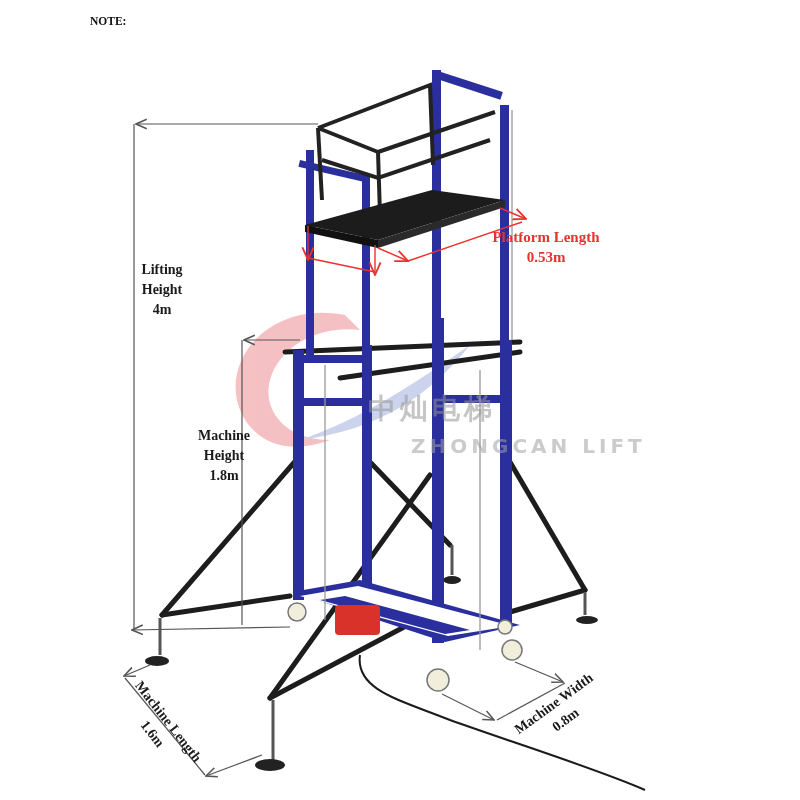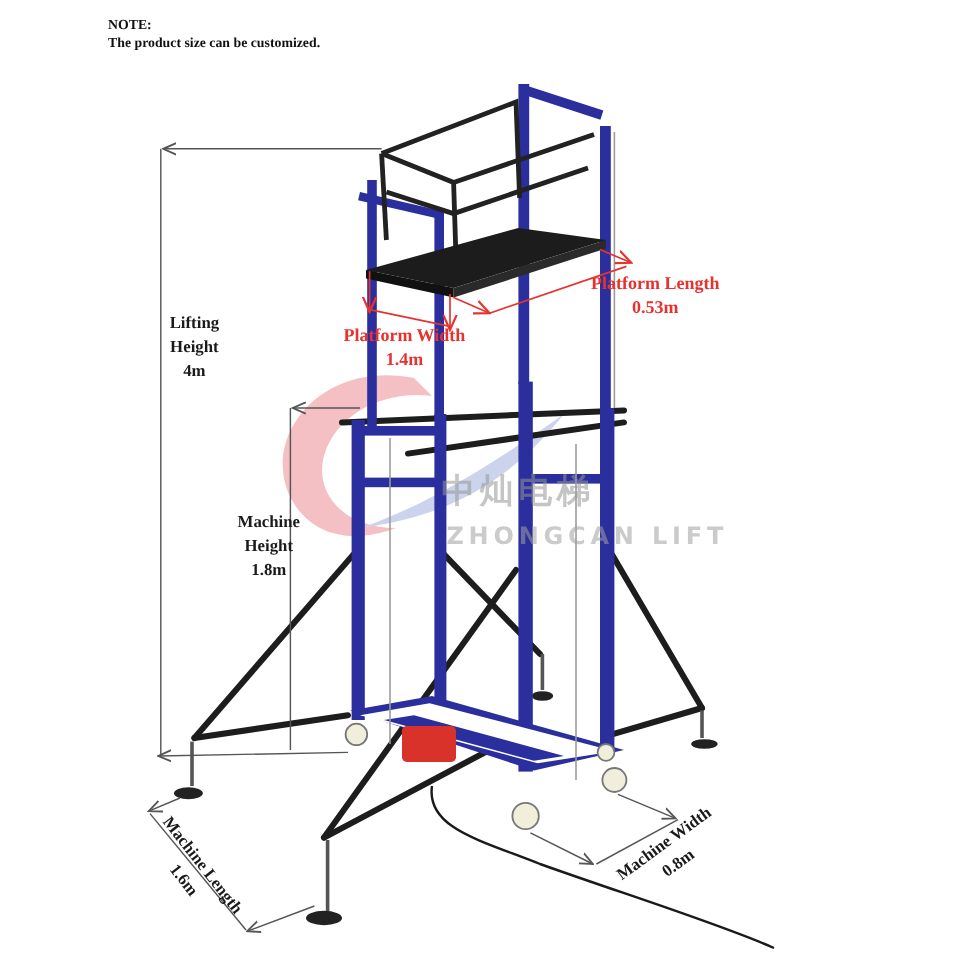--- a/index.html
+++ b/index.html
@@ -13,30 +13,29 @@
            line-height: 20px; font-family: "Liberation Serif", serif; white-space: nowrap; }
     .lbl.black { color: #1a1a1a; }
     .lbl.red { color: #e8322f; font-size: 15px; }
     .rot-len { transform-origin: center; transform: rotate(52deg); }
     .rot-wid { transform-origin: center; transform: rotate(-36deg); }
     .wm-cn { position: absolute; left: 368px; top: 390px; font-size: 28px; font-weight: bold;
              color: rgba(150,150,150,0.55); letter-spacing: 4px;
              font-family: "DejaVu Sans", sans-serif; }
     .wm-en { position: absolute; left: 372px; top: 434px; font-size: 20px; font-weight: bold;
              color: rgba(160,160,160,0.55); letter-spacing: 4px;
-             font-family: "DejaVu Sans", sans-serif; }
+             font-family: "DejaVu Sans", sans-serif; padding-left: 39px; }
   </style>
 </head>
 <body>
 
 <div class="stage">
 
   <div class="note">
     <div>NOTE:</div>
-    <div>The product size can be customized.</div>
   </div>
 
   <svg width="800" height="800" viewBox="0 0 800 800" style="position:absolute;left:0;top:0;">
     <defs>
       <marker id="arrowG" markerWidth="10" markerHeight="10" refX="9" refY="5" orient="auto">
         <path d="M0,1 L9,5 L0,9" fill="none" stroke="#555" stroke-width="1.3"></path>
       </marker>
       <marker id="arrowR" markerWidth="10" markerHeight="10" refX="9" refY="5" orient="auto">
         <path d="M0,1 L9,5 L0,9" fill="none" stroke="#e8322f" stroke-width="1.3"></path>
       </marker>
@@ -156,24 +155,20 @@
     <div>Height</div>
     <div>4m</div>
   </div>
 
   <div class="lbl black" style="left:193px; top:426px; width:62px;">
     <div>Machine</div>
     <div>Height</div>
     <div>1.8m</div>
   </div>
 
-  <div class="lbl red" style="left:278px; top:270px; width:118px;">
-    <div>Platform Width</div>
-    <div>1.4m</div>
-  </div>
 
   <div class="lbl red" style="left:484px; top:227px; width:124px;">
     <div>Platform Length</div>
     <div>0.53m</div>
   </div>
 
   <div class="lbl black rot-len" style="left:98px; top:708px; width:124px;">
     <div>Machine Length</div>
     <div>1.6m</div>
   </div>

